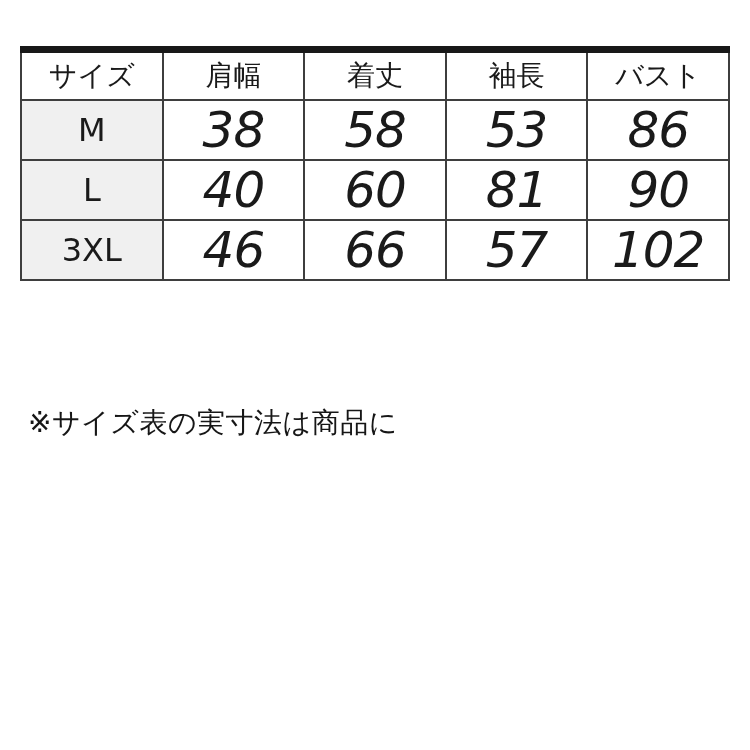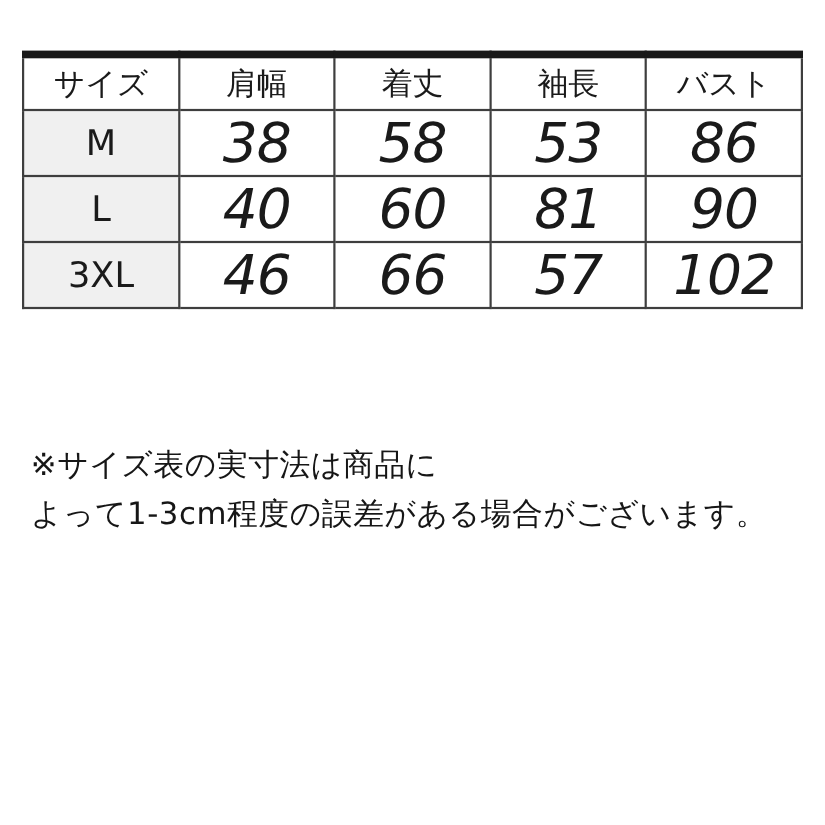--- a/index.html
+++ b/index.html
@@ -96,14 +96,13 @@
       <td class="value-cell">46</td>
       <td class="value-cell">66</td>
       <td class="value-cell">57</td>
       <td class="value-cell">102</td>
     </tr>
   </tbody>
 </table>
 
 <div class="note">
   <div>※サイズ表の実寸法は商品に</div>
-  <div>よって1-3cm程度の誤差がある場合がございます。</div>
 </div>
 
 </body></html>

